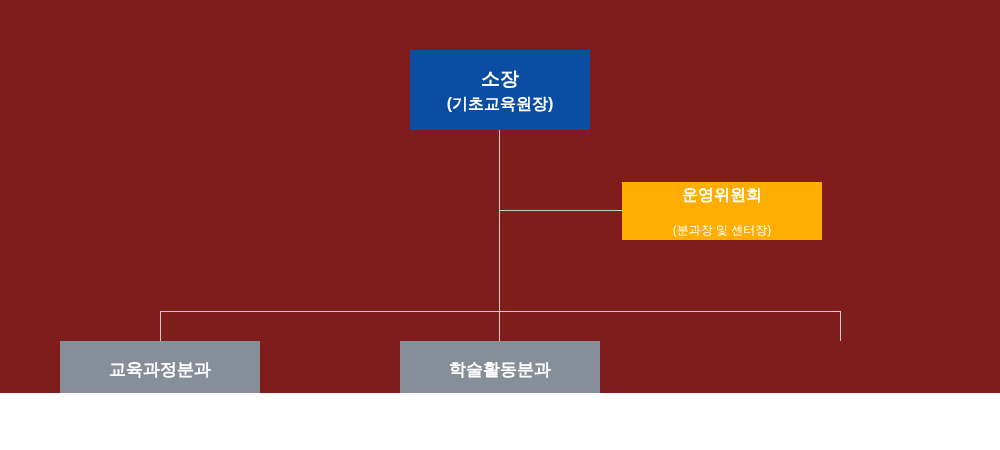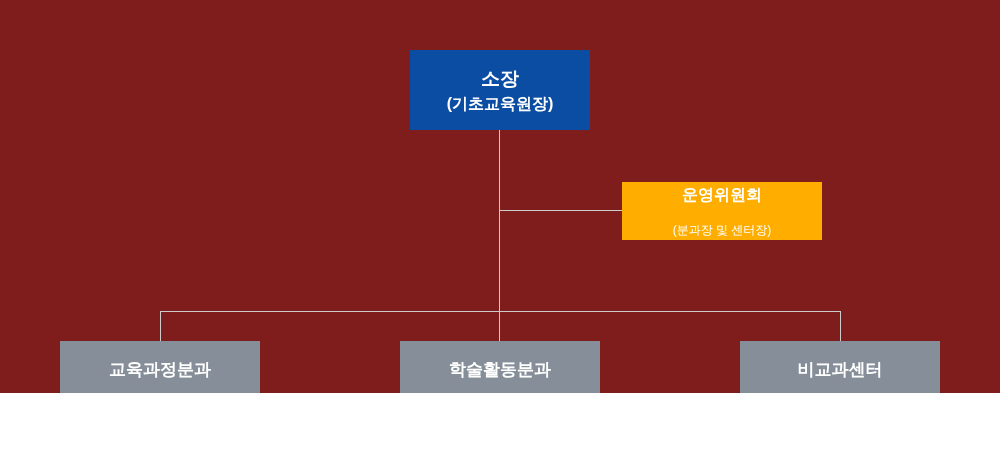--- a/index.html
+++ b/index.html
@@ -95,17 +95,14 @@
     <span class="title">운영위원회</span>
     <span class="subtitle">(분과장 및 센터장)</span>
   </div>
 
   <div class="node node-dept node-dept-1">
     <span>교육과정분과</span>
   </div>
   <div class="node node-dept node-dept-2">
     <span>학술활동분과</span>
   </div>
-  <div class="node node-dept node-dept-3">
-    <span>비교과센터</span>
-  </div>
 
 </div>
 
 </body></html>

